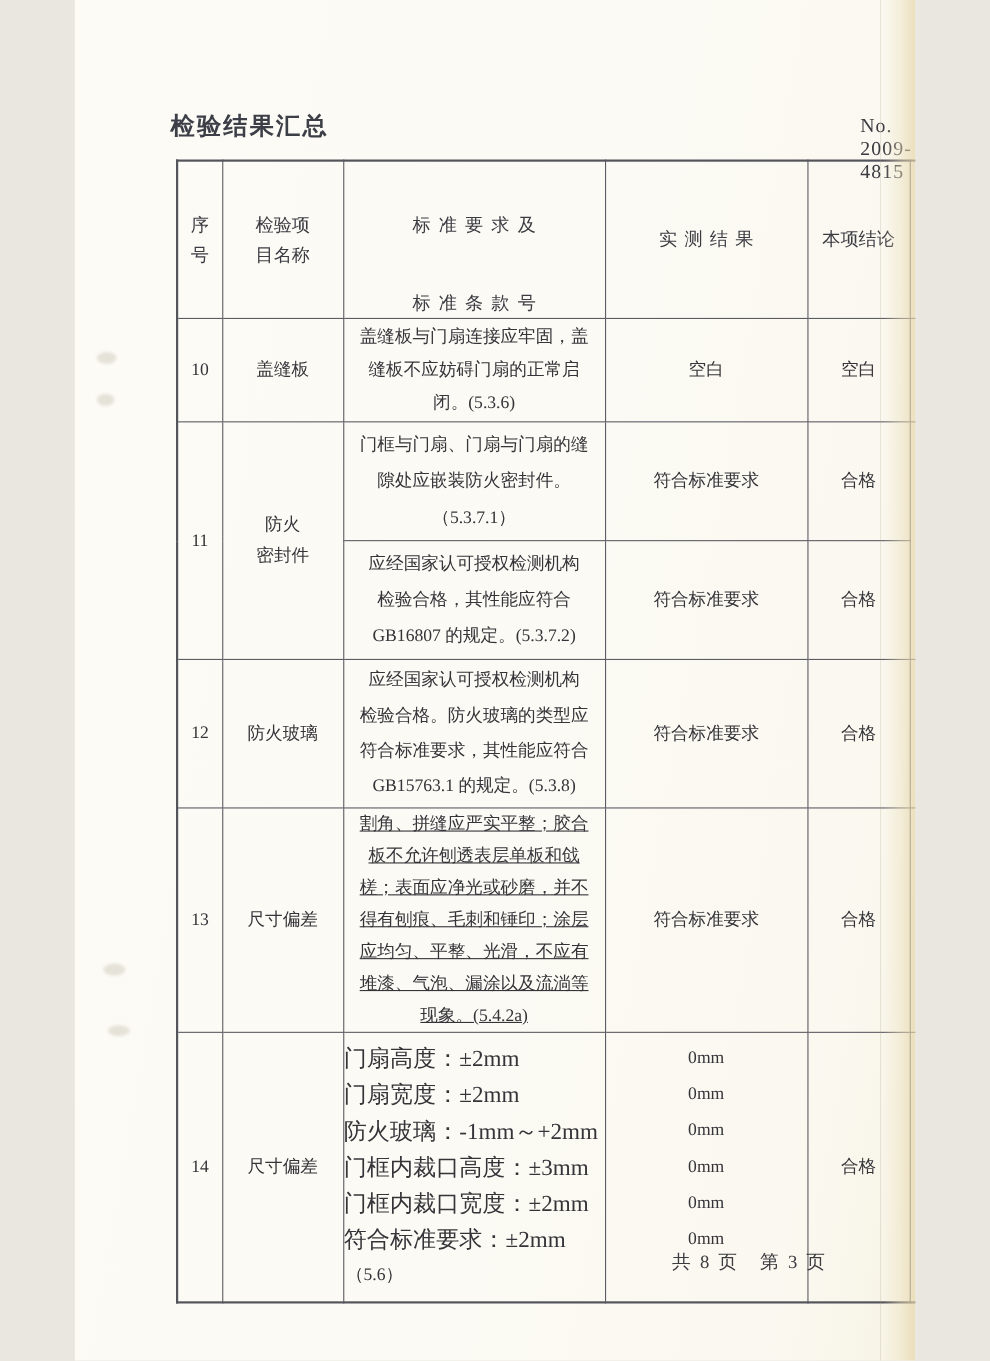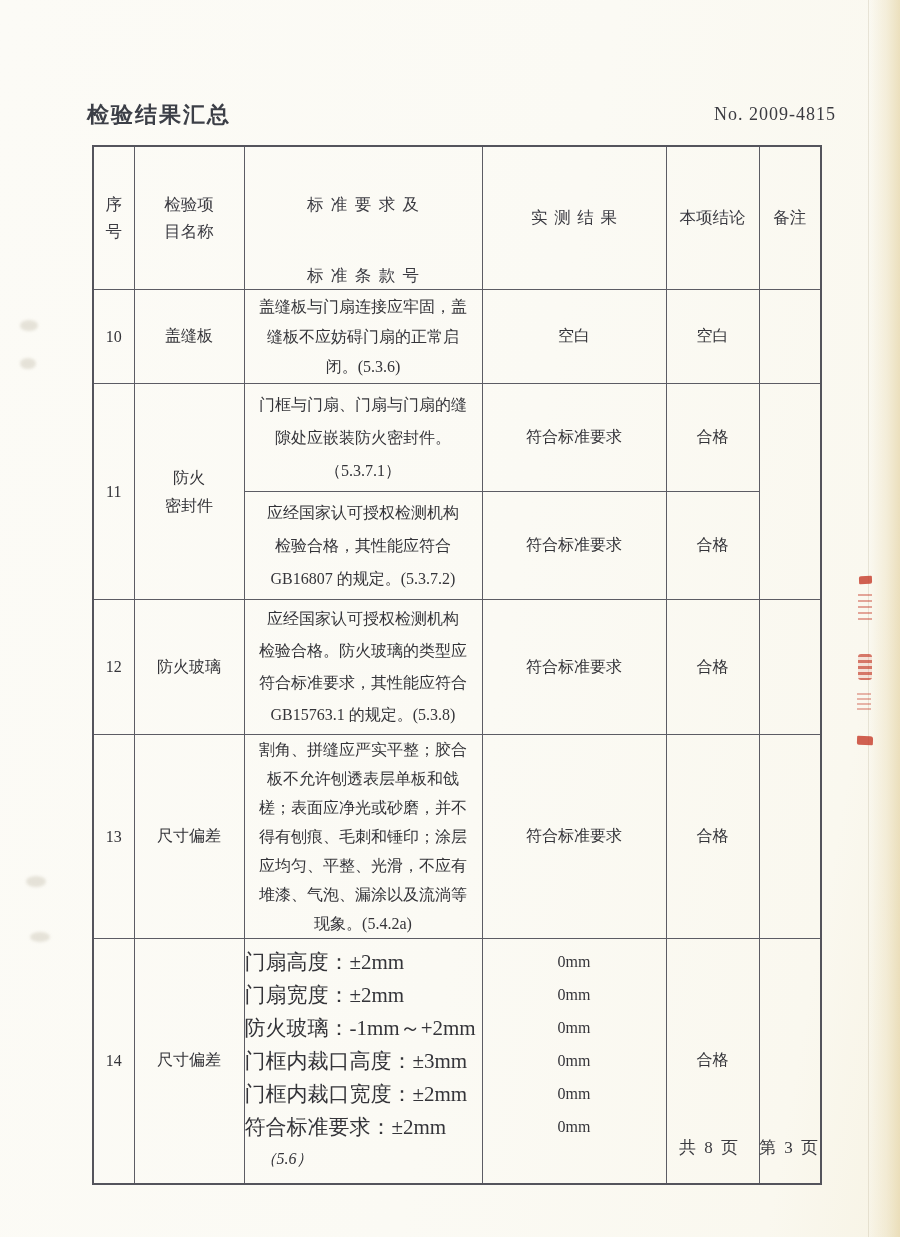--- a/index.html
+++ b/index.html
@@ -1,17 +1,17 @@
 <!DOCTYPE html>
 <html><head>
 <meta charset="utf-8">
 <style>
   html,body { margin:0; padding:0; background:#e9e7e0; }
   .page {
-    position:relative; width:900px; height:1237px; margin:0 auto;
+    position:relative; width:764px; height:1237px; margin:0 auto;
     background:linear-gradient(100deg,#fcfbf6 0%,#fbfaf4 55%,#faf8ef 88%,#f7f3e4 100%);
     font-family:"Liberation Serif","DejaVu Serif",serif;
     color:#35353b; overflow:hidden;
   }
   
   .doc-title {
     position:absolute; left:87px; top:100px;
     font-family:"DejaVu Sans","Liberation Sans",sans-serif;
     font-weight:bold; font-size:22px; letter-spacing:2px; color:#3c3f47;
   }
@@ -38,26 +38,26 @@
   .hdr td { font-size:16.5px; color:#3b3b42; }
   .sp45 { letter-spacing:0.45em; margin-right:-0.45em;margin-top:44px; }
   .sp40 { letter-spacing:0.40em; margin-right:-0.40em; }
   .std {
     text-align:left; padding:4px 10px 4px 15px;
     white-space:pre-line;
   }
   .lh30 { line-height:30px; }
   .lh33 { line-height:33px; }
   .lh32 { line-height:32px; }
-  .lh29 { line-height:29px; }
+  .lh29 { line-height:29px;text-decoration:underline; }
   .itemcell .hline { line-height:28px; }
   
   .specs { padding:6px 0 0 15px; text-align:left; }
   .spec-line { height:33px; display:flex; align-items:center; font-size:21px; }
-  .clause-line { height:33px; display:flex; align-items:center; font-size:16px; padding-left:16px;font-style:italic; }
+  .clause-line { height:33px; display:flex; align-items:center; font-size:16px; padding-left:2px; }
   .vals { padding-top:6px; }
   .val-line { height:33px; display:flex; align-items:center; justify-content:center; font-size:16px; }
   .val-pad { height:33px; }
   
   .page-footer {
     position:absolute; top:1136px; right:80px;
     font-size:17px; letter-spacing:2px; color:#3b3b40;
   }
   
   .edge-band {

